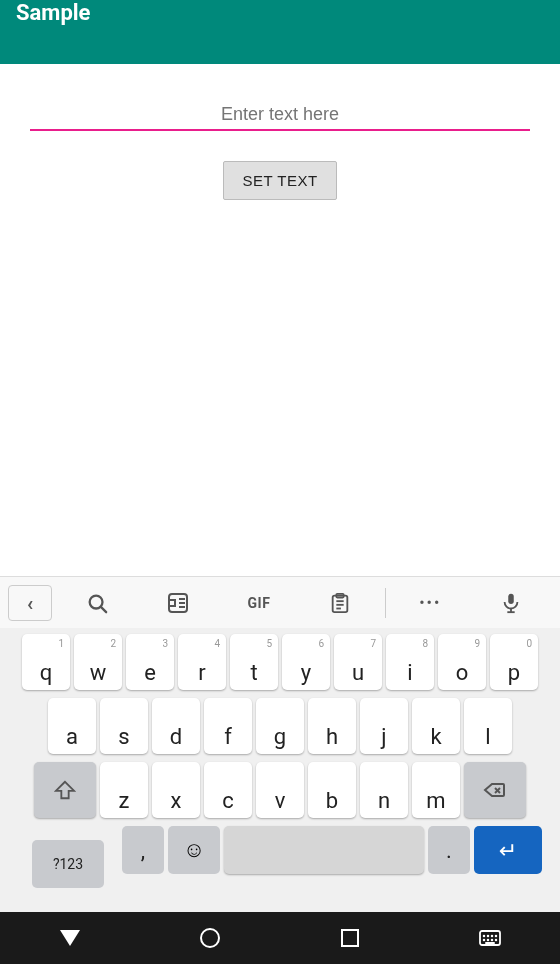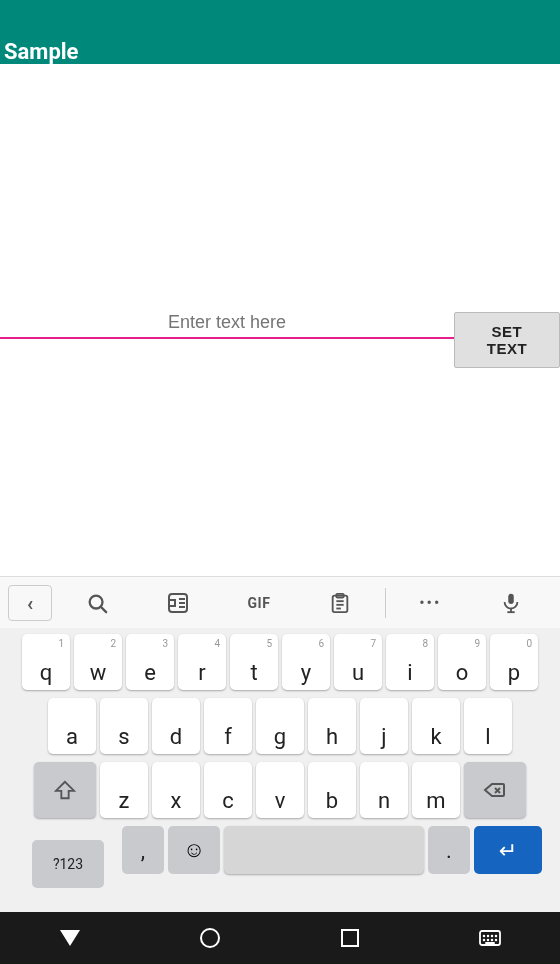--- a/index.html
+++ b/index.html
@@ -11,36 +11,36 @@
       overflow: hidden;
       display: flex;
       flex-direction: column;
     }
 
     
     .app-bar {
       background-color: #00897B;
       height: 64px;
       display: flex;
-      align-items: flex-end;
-      padding: 0 4px;
+      align-items: flex-start;
+      padding: 0 16px;
       flex-shrink: 0;
     }
     .app-bar-title {
       color: white;
       font-size: 22px;
       font-weight: bold;
     }
 
     
     .content-area {
       background: white;
       flex: 1;
       display: flex;
-      flex-direction: row;
+      flex-direction: column;
       align-items: center;
       padding-top: 40px;
     }
 
     .text-input-wrapper {
       width: 90%;
       max-width: 500px;
       border-bottom: 2px solid #E91E8C;
       padding-bottom: 4px;
       margin-bottom: 30px;
@@ -54,21 +54,21 @@
       background: transparent;
       text-align: center;
     }
 
     .set-text-btn {
       background-color: #e0e0e0;
       border: 1px solid #bbb;
       border-radius: 2px;
       padding: 10px 18px;
       font-size: 15px;
-      font-weight: bold;
+      font-weight: normal;
       letter-spacing: 0.5px;
       color: #222;
       cursor: pointer;
     }
 
     
     .keyboard-container {
       background: #f0f0f0;
       flex-shrink: 0;
       width: 100%;

